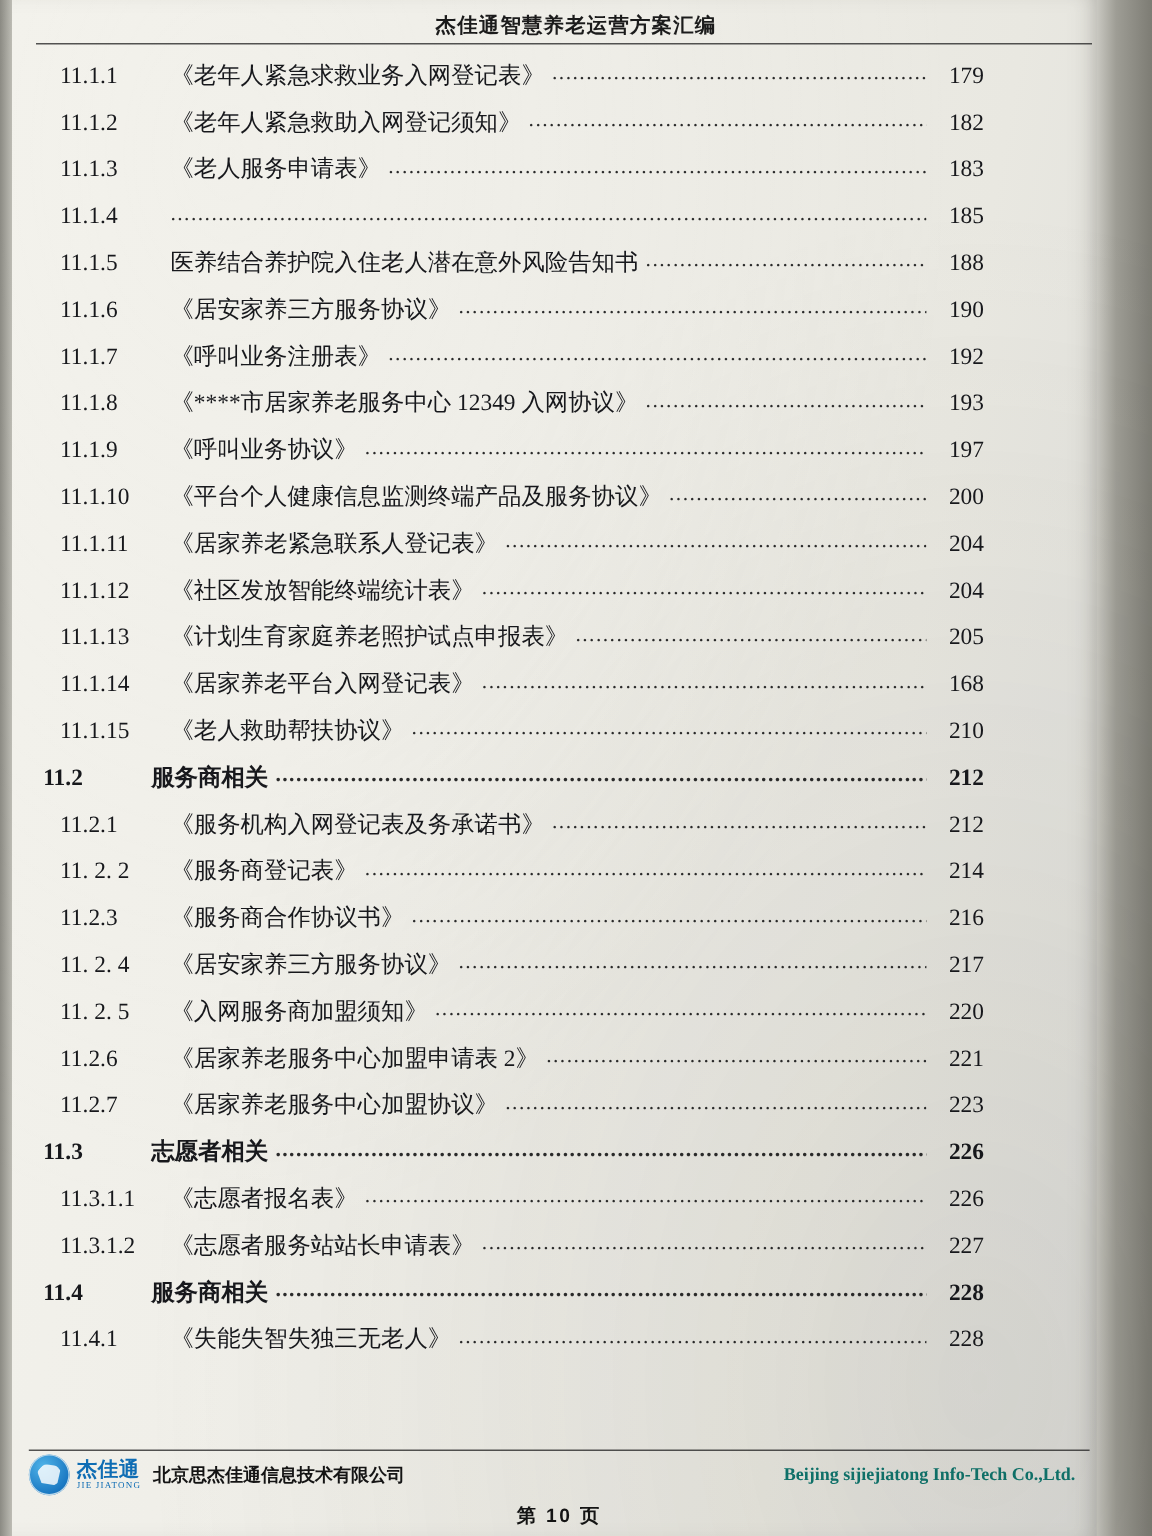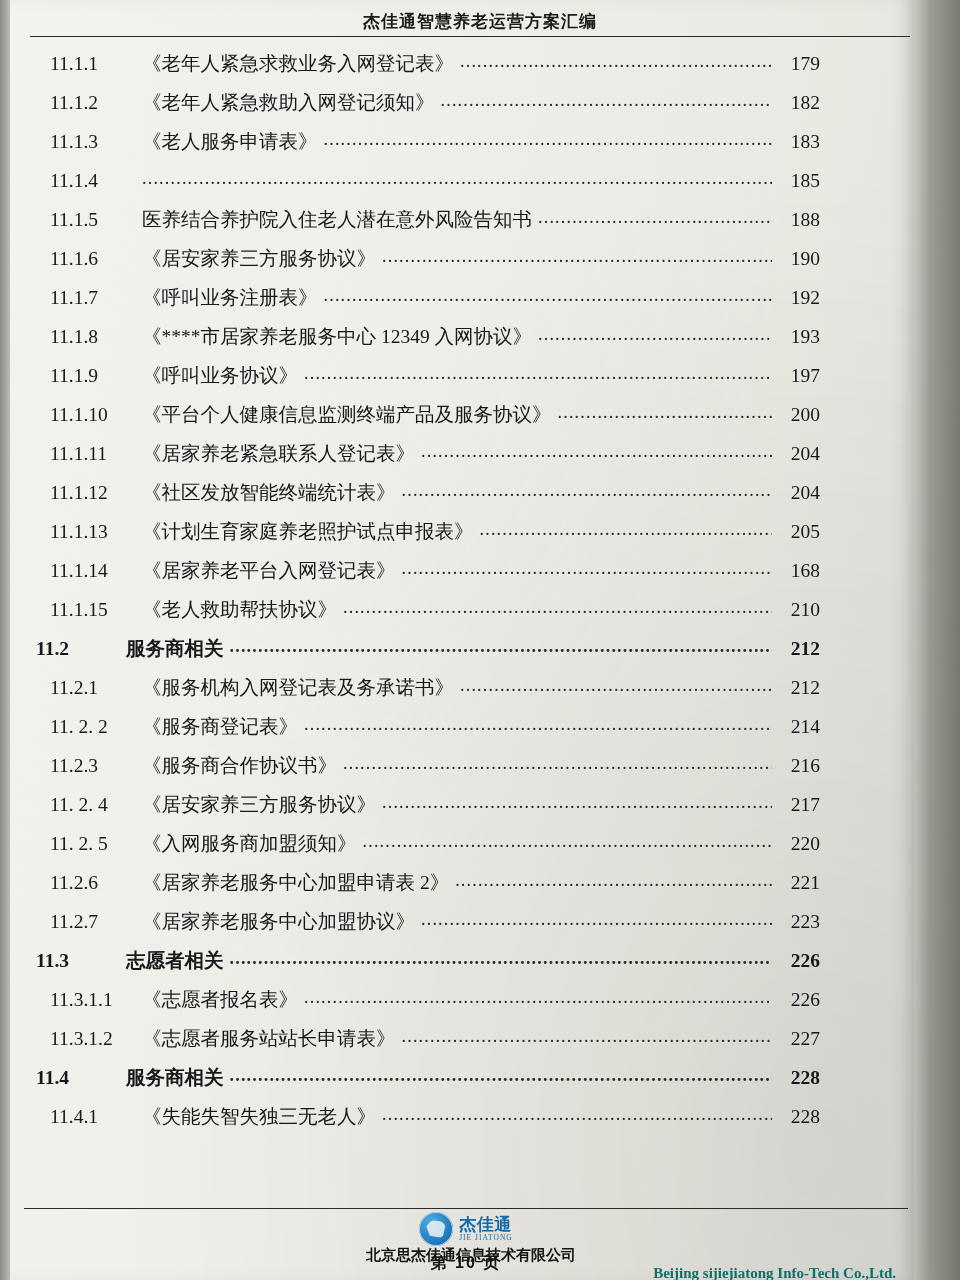--- a/index.html
+++ b/index.html
@@ -130,21 +130,20 @@
     border-top: 1.4px solid #2b2b2b;
   }
   .footer {
     position: absolute;
     left: 24px;
     right: 52px;
     bottom: 34px;
     height: 34px;
     display: flex;
     align-items: center;
-    flex-direction: column;
   }
   .logo {
     display: flex;
     align-items: center;
     gap: 6px;
     flex: 0 0 auto;
   }
   .logo-badge {
     width: 34px;
     height: 34px;

